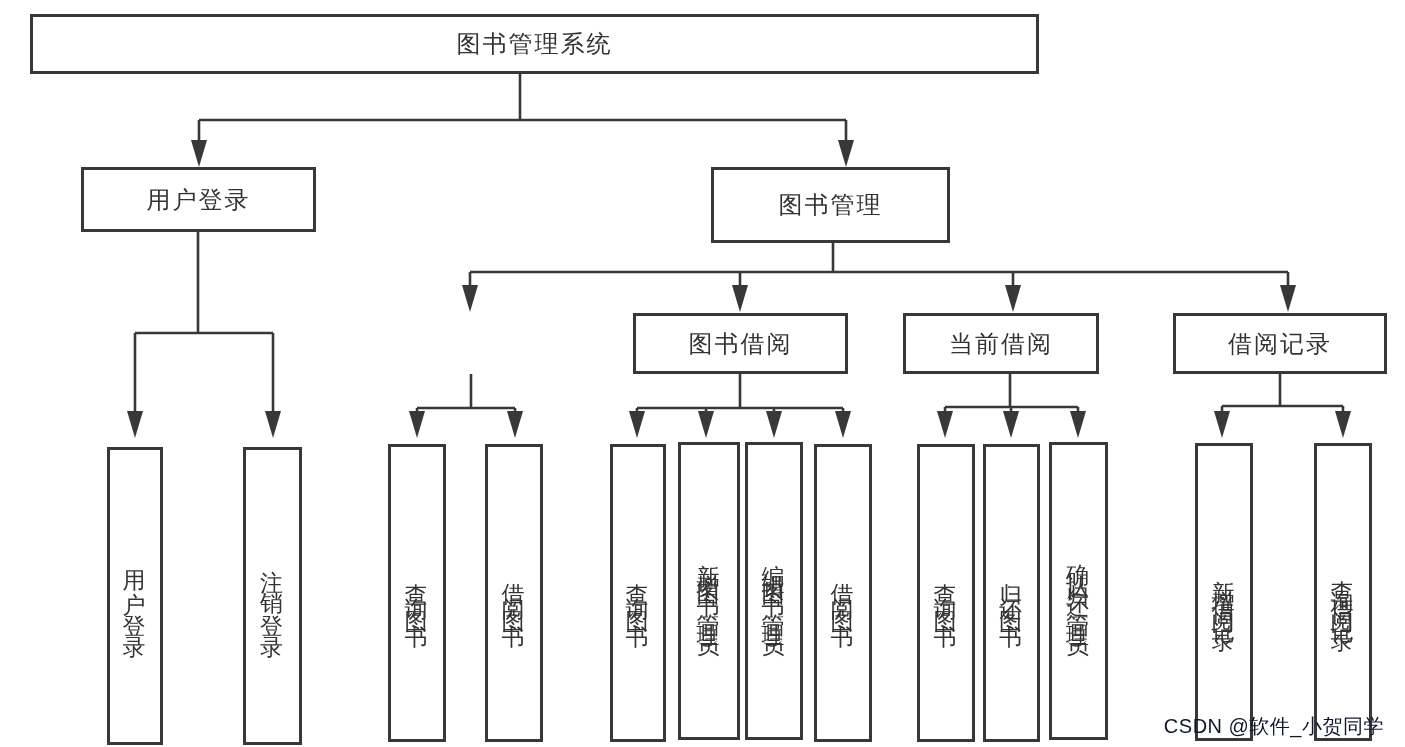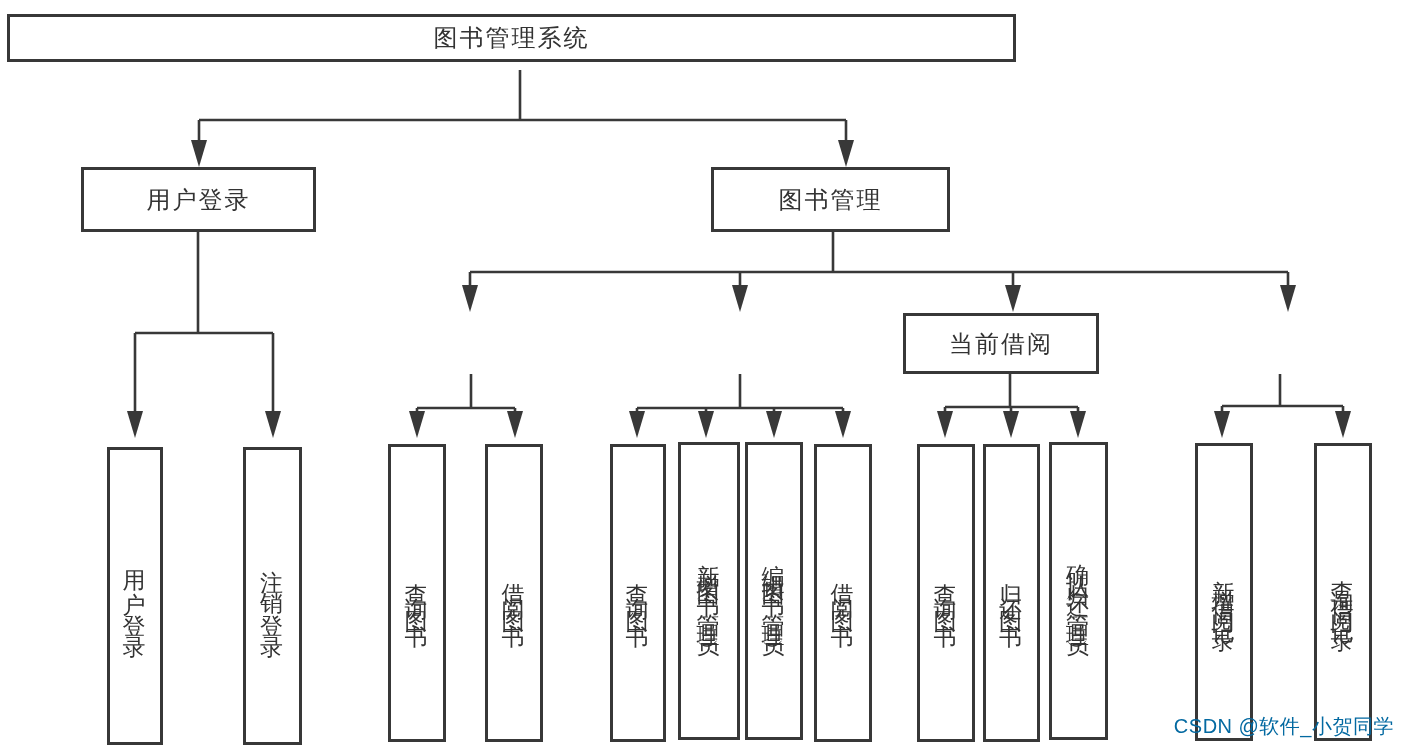--- a/index.html
+++ b/index.html
@@ -22,22 +22,22 @@
   }
   .vnode{
     writing-mode:vertical-rl;
     font-size:23px;white-space:normal;
   }
   .gap-xl{letter-spacing:22px;transform:translateY(9px);}
   .gap-lg{letter-spacing:14px;transform:translateY(6px);}
   .gap-md{letter-spacing:10px;transform:translateY(5px);}
   .gap-sm{letter-spacing:10px;transform:translateY(4px);}
   .watermark{
-    position:absolute;right:11px;bottom:7px;z-index:2;
-    font-size:20px;color:#0369a1;letter-spacing:0.5px;
+    position:absolute;right:21px;bottom:7px;z-index:2;
+    font-size:20px;color:#0f172a;letter-spacing:0.5px;
   }
 </style>
 </head>
 <body>
 
 <div class="canvas">
 
   <svg class="wires" width="1405" height="747" viewBox="0 0 1405 747">
 
     <path d="M520 70 V120 M199 120 H846 M199 120 V146 M846 120 V146"></path>
@@ -67,26 +67,28 @@
     <path d="M1010 374 V407 M945 407 H1078 M945 407 V417 M1011 407 V417 M1078 407 V417"></path>
     <polygon points="937,411 953,411 945,438"></polygon>
     <polygon points="1003,411 1019,411 1011,438"></polygon>
     <polygon points="1070,411 1086,411 1078,438"></polygon>
 
     <path d="M1280 374 V406 M1222 406 H1343 M1222 406 V417 M1343 406 V417"></path>
     <polygon points="1214,411 1230,411 1222,438"></polygon>
     <polygon points="1335,411 1351,411 1343,438"></polygon>
   </svg>
 
-  <div class="node" style="left:7px;top:14px;width:1009px;height:48px">图书管理系统</div>
+  <div class="node" style="left:30px;top:14px;width:1009px;height:60px">图书管理系统</div>
 
   <div class="node" style="left:81px;top:167px;width:235px;height:65px">用户登录</div>
-  <div class="node" style="left:711px;top:167px;width:239px;height:65px">图书管理</div>
+  <div class="node" style="left:711px;top:167px;width:239px;height:76px">图书管理</div>
 
+  <div class="node" style="left:633px;top:313px;width:215px;height:61px">图书借阅</div>
   <div class="node" style="left:903px;top:313px;width:196px;height:61px">当前借阅</div>
+  <div class="node" style="left:1173px;top:313px;width:214px;height:61px">借阅记录</div>
 
   <div class="node vnode gap-xl" style="left:107px;top:438px;width:56px;height:298px">用户登录</div>
   <div class="node vnode gap-xl" style="left:243px;top:438px;width:59px;height:298px">注销登录</div>
 
   <div class="node vnode gap-lg" style="left:388px;top:438px;width:58px;height:298px">查询图书</div>
   <div class="node vnode gap-lg" style="left:485px;top:438px;width:58px;height:298px">借阅图书</div>
 
   <div class="node vnode gap-lg" style="left:610px;top:438px;width:56px;height:298px">查询图书</div>
   <div class="node vnode gap-sm" style="left:678px;top:438px;width:62px;height:298px">新增图书（管理员）</div>
   <div class="node vnode gap-sm" style="left:745px;top:438px;width:58px;height:298px">编辑图书（管理员）</div>

